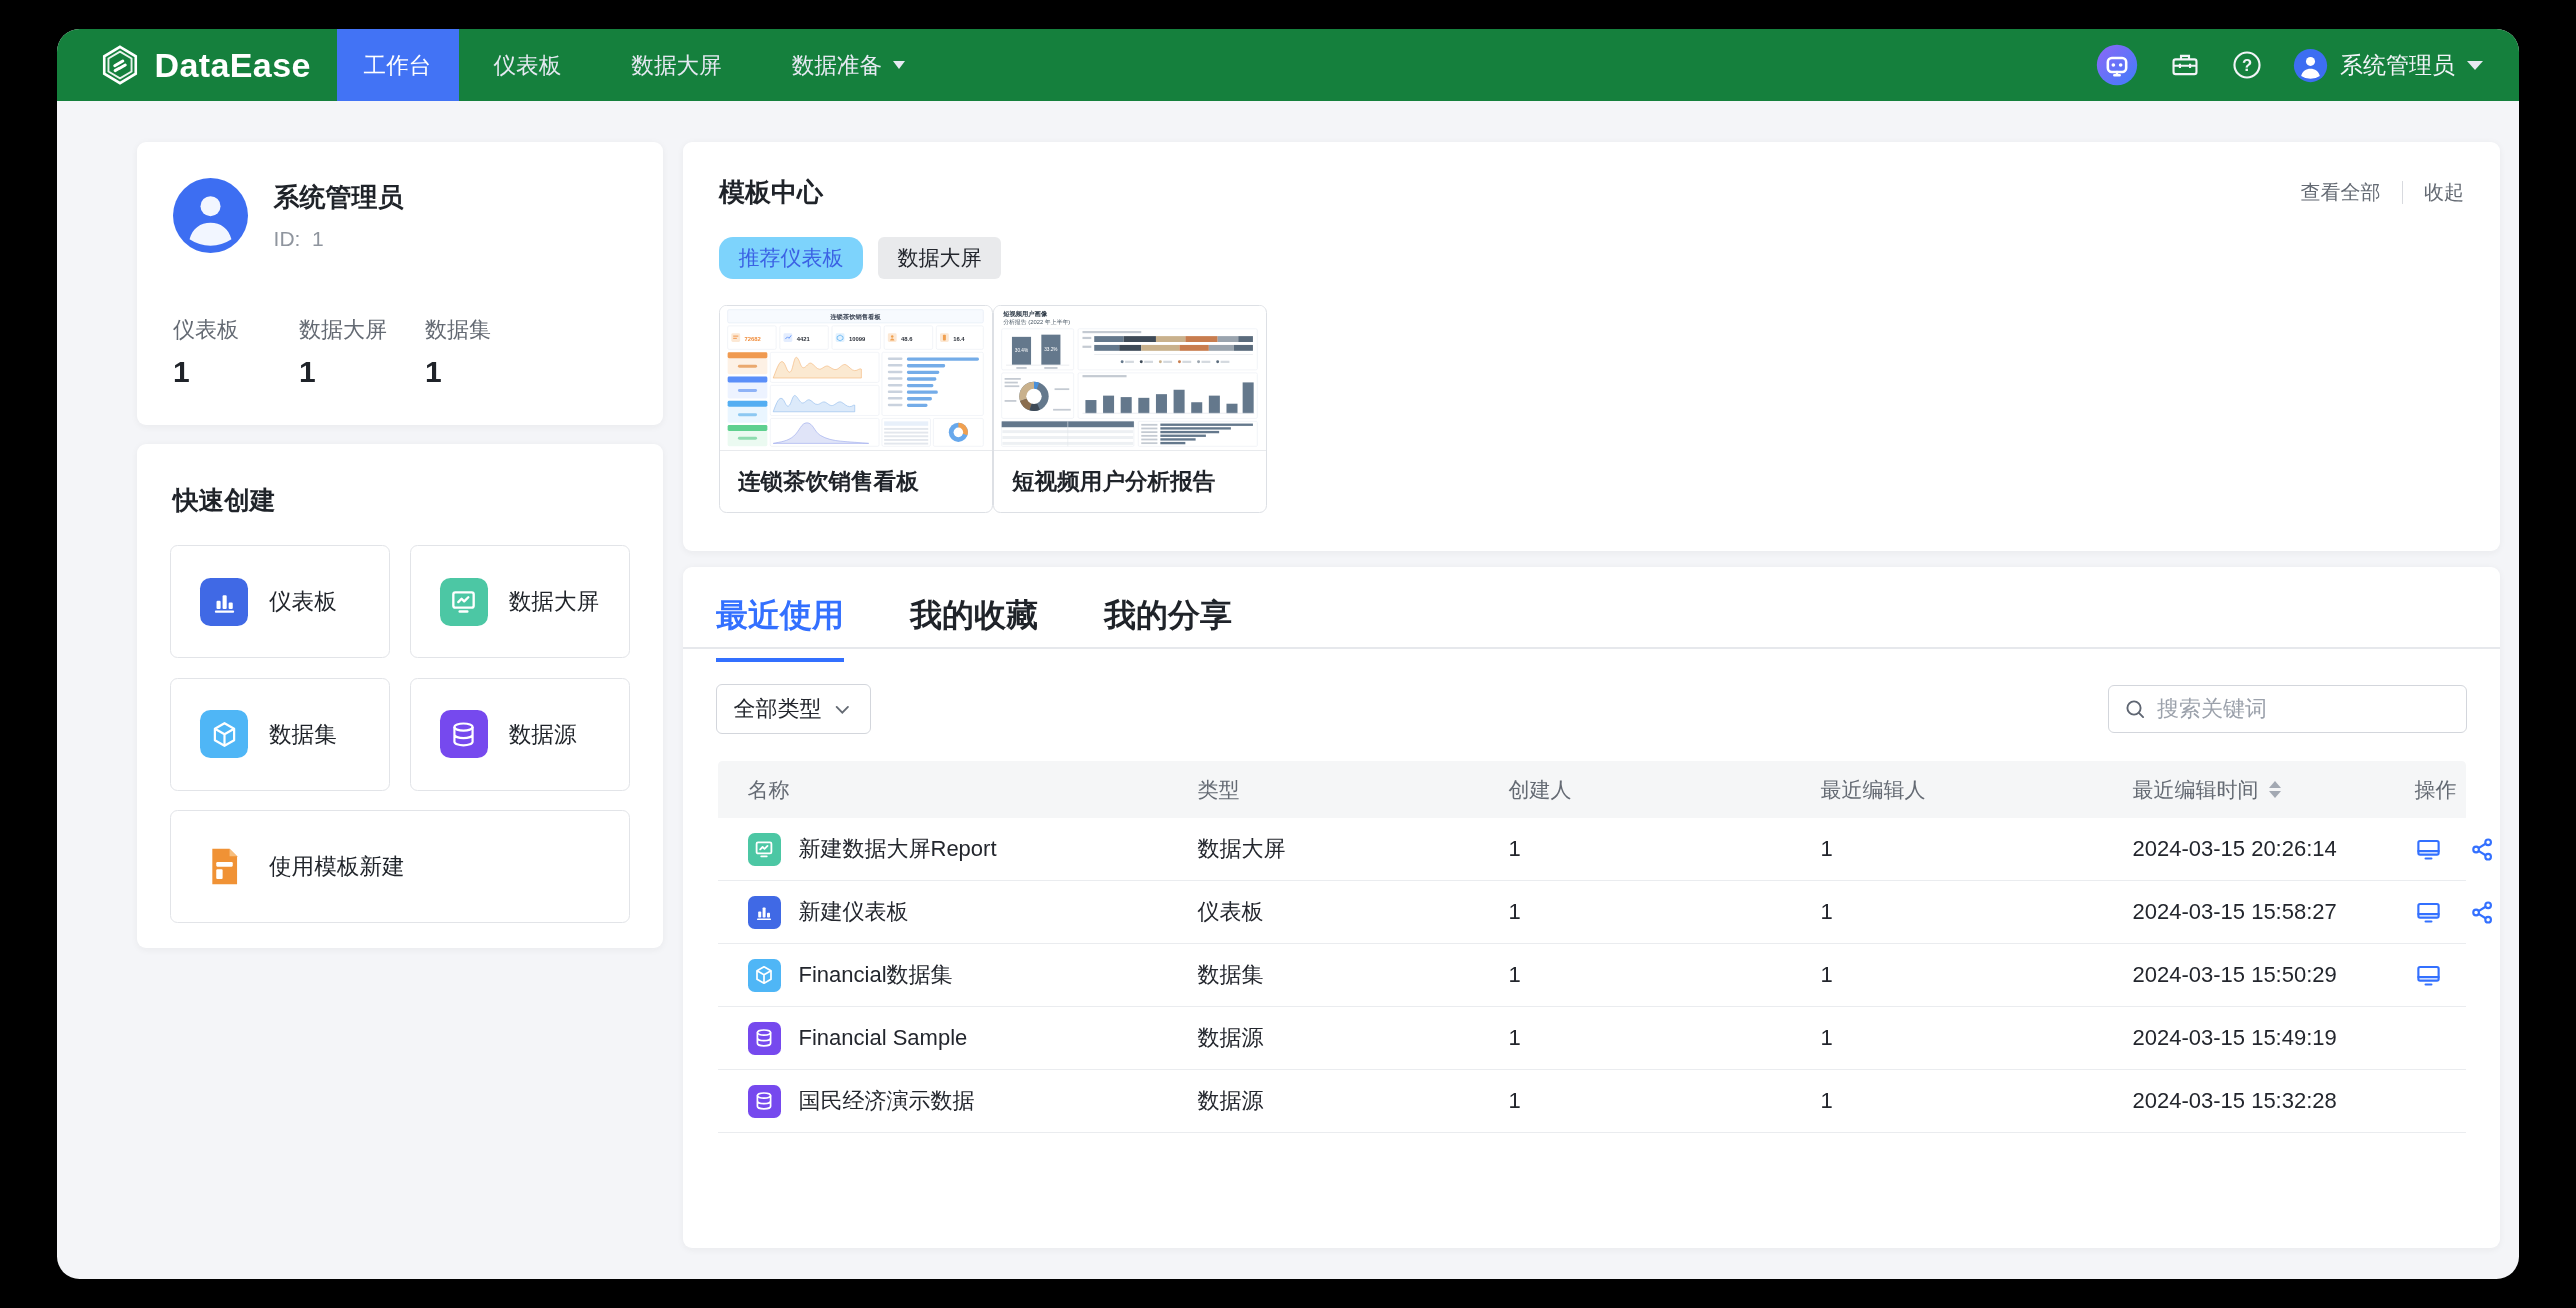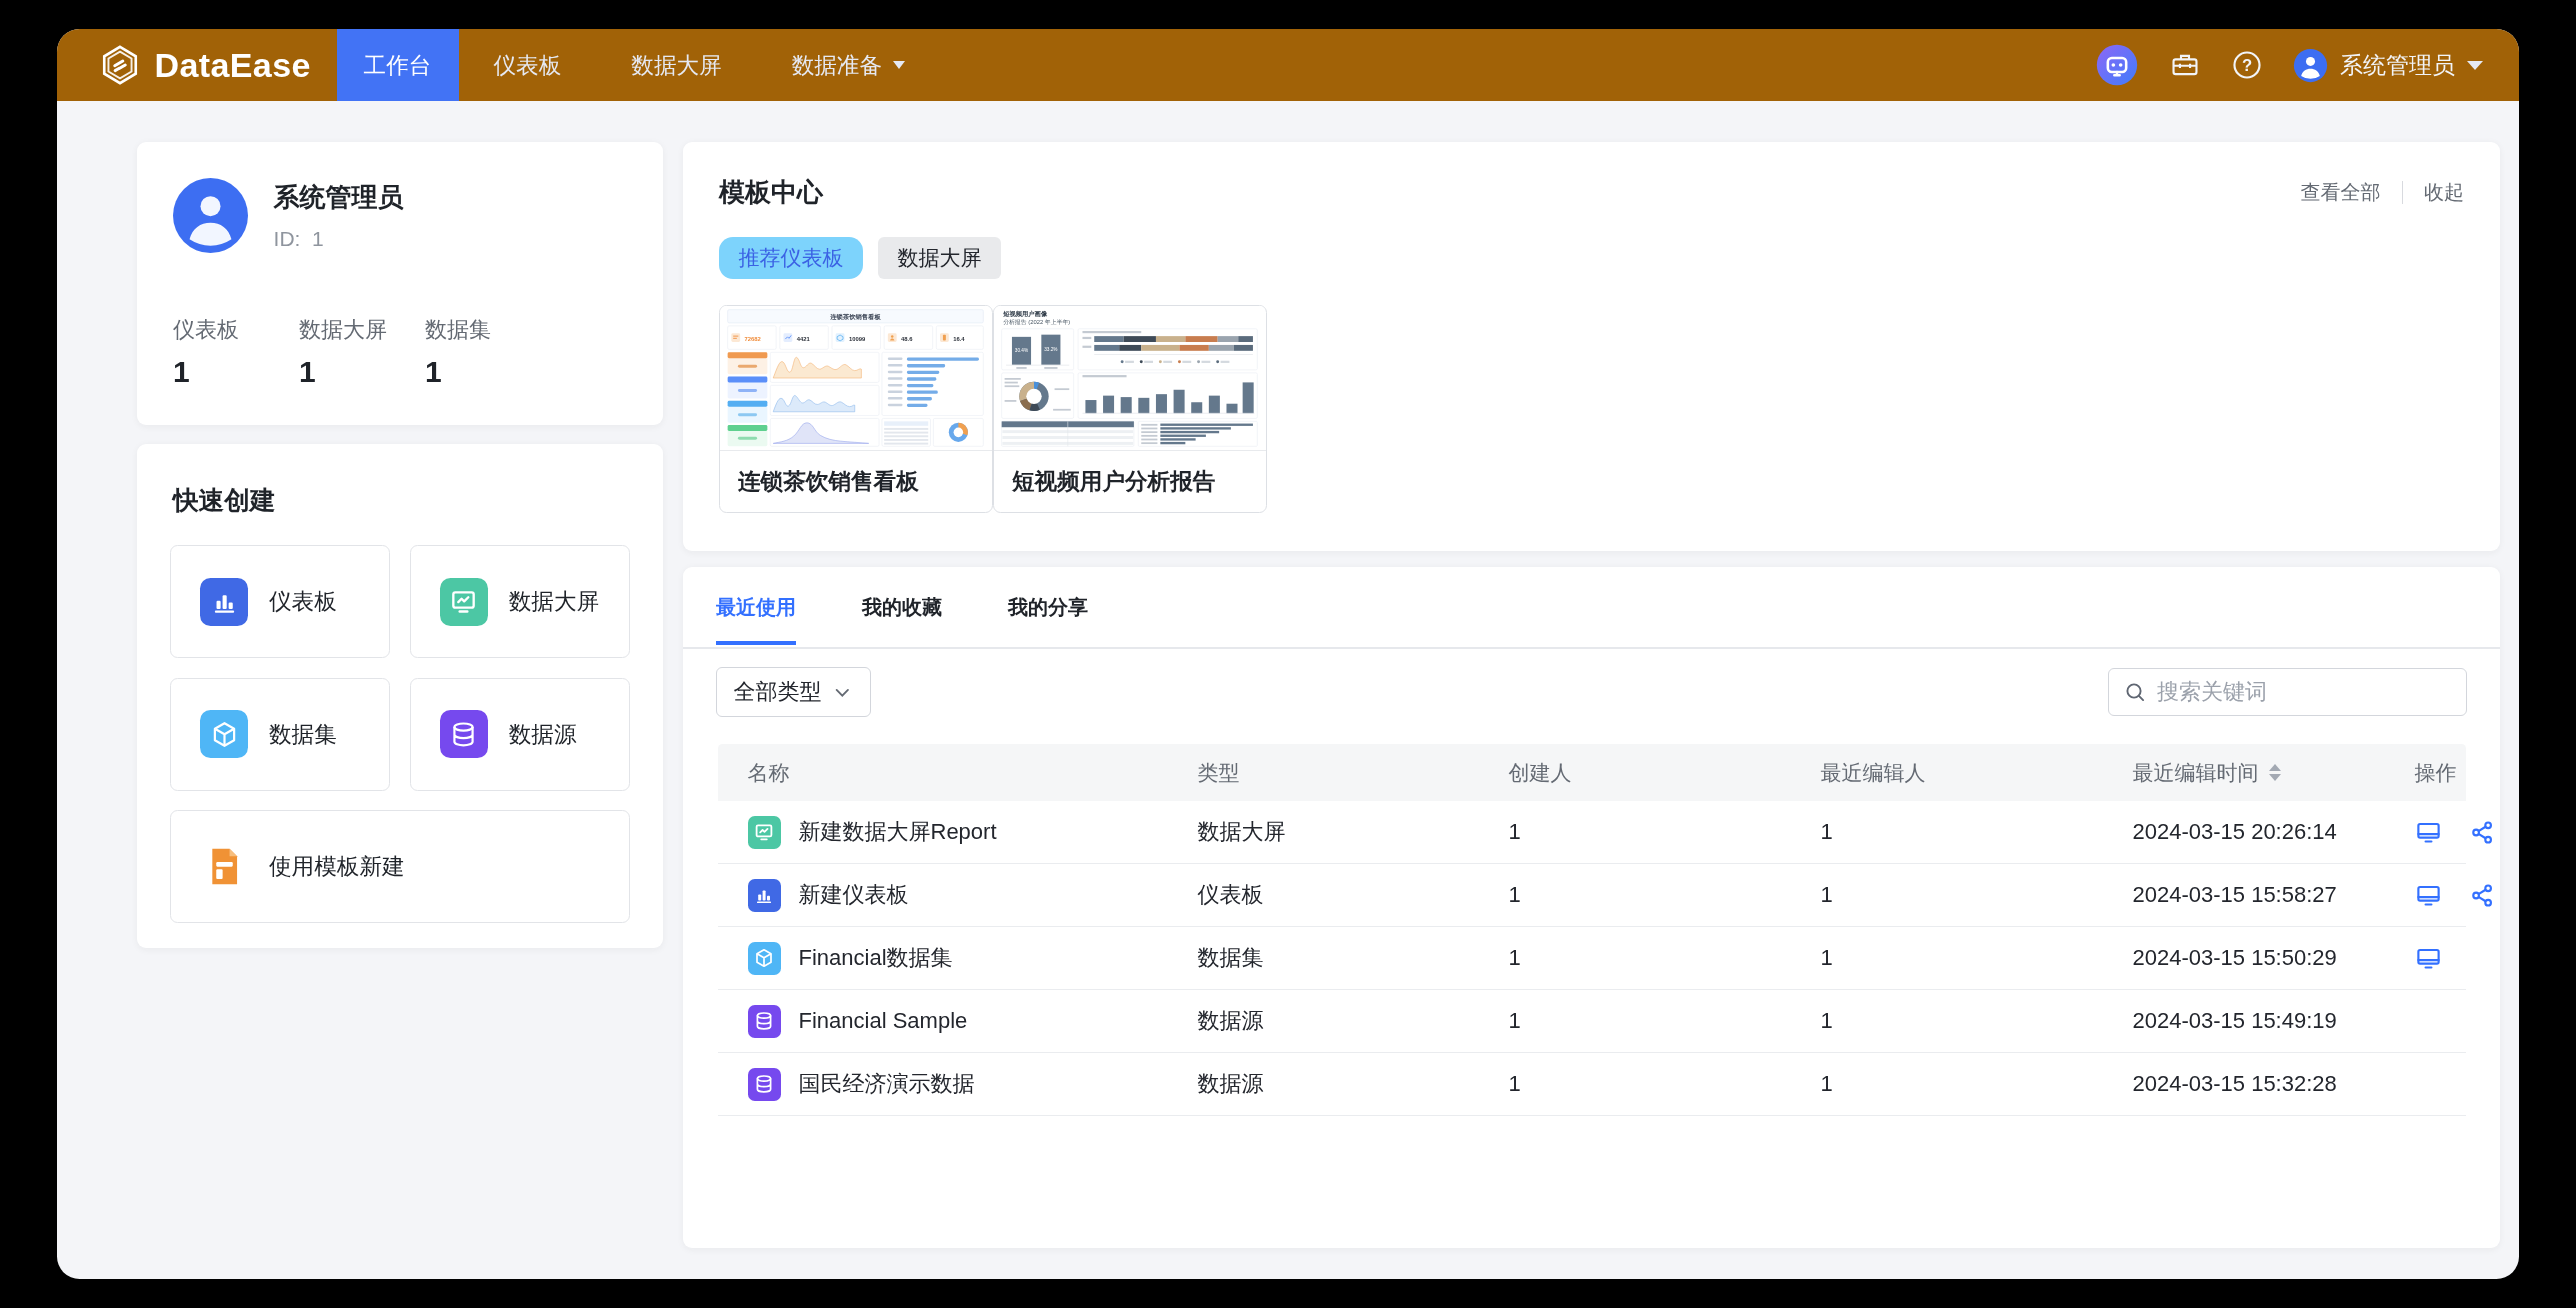--- a/index.html
+++ b/index.html
@@ -4,21 +4,21 @@
 <style>
   * { margin:0; padding:0; box-sizing:border-box; }
   html,body { width:2576px; height:1308px; background:#000; overflow:hidden;
               font-family:"Liberation Sans","DejaVu Sans",sans-serif; color:#1F2329; }
 
   
   .win { position:absolute; left:57px; top:29px; width:2462px; height:1250px;
          background:#F4F5F8; border-radius:22.6px; overflow:hidden; }
 
   
-  .navbar { position:absolute; left:0; top:0; width:100%; height:72px; background:#a16207;
+  .navbar { position:absolute; left:0; top:0; width:100%; height:72px; background:#15803d;
             display:flex; align-items:center; }
   .brand { display:flex; align-items:center; gap:13.5px; padding-left:42px; width:263px; flex:0 0 auto; }
   .brand-logo { width:42px; height:42px; }
   .brand-name { color:#fff; font-size:34px; font-weight:800; letter-spacing:0.4px; }
   .nav-tabs { display:flex; align-items:stretch; height:72px; margin-left:16.5px; }
   .nav-tab { display:flex; align-items:center; justify-content:center; color:#E6E9F2;
              font-size:22.6px; padding:0 35px; cursor:pointer; gap:10.5px; }
   .nav-tab.active { background:#4273F5; color:#fff; padding:0; width:122px; }
   .nav-right { margin-left:auto; display:flex; align-items:center; gap:30px; padding-right:36px; }
   .nav-icon { width:32px; height:32px; display:block; }
@@ -78,21 +78,21 @@
   .tpl-row { display:flex; margin-top:25.6px; }
   .tpl-item { width:274px; border:1.5px solid #DDE0E5; border-radius:7.5px; overflow:hidden;
               background:#fff; cursor:pointer; }
   .thumb { width:271px; height:144px; display:block; background:#fff; }
   .tpl-label { height:62px; border-top:1.5px solid #E8EAED; display:flex; align-items:center;
                padding-left:18px; font-size:22.6px; font-weight:700; }
 
   
   .recent-card { left:626px; top:538px; width:1817px; height:681px; padding:27px 33px; }
   .tabs-row { display:flex; gap:66px; position:relative; }
-  .tab { font-size:20px; font-weight:700; color:#1F2329; padding-bottom:19.5px; cursor:pointer; }
+  .tab { font-size:32px; font-weight:700; color:#1F2329; padding-bottom:19.5px; cursor:pointer; }
   .tab.active { color:#3370FF; border-bottom:4.5px solid #3370FF; }
   .tabs-divider { position:absolute; left:-33px; right:-33px; top:53px; height:1.5px; background:#E6E8EC; }
   .controls { display:flex; align-items:center; margin-top:22.6px; }
   .select { width:155px; height:50px; border:1.5px solid #D3D6DC; border-radius:6px; background:#fff;
             display:flex; align-items:center; justify-content:space-between; padding:0 16.5px;
             font-size:22px; color:#23262D; cursor:pointer; }
   .search { margin-left:auto; width:359px; height:48px; border:1.5px solid #D3D6DC; border-radius:6px;
             background:#fff; display:flex; align-items:center; padding:0 13.5px; gap:10.5px; }
   .search input { border:none; outline:none; font-size:22px; width:271px; color:#1F2329;
                   font-family:inherit; background:transparent; }

